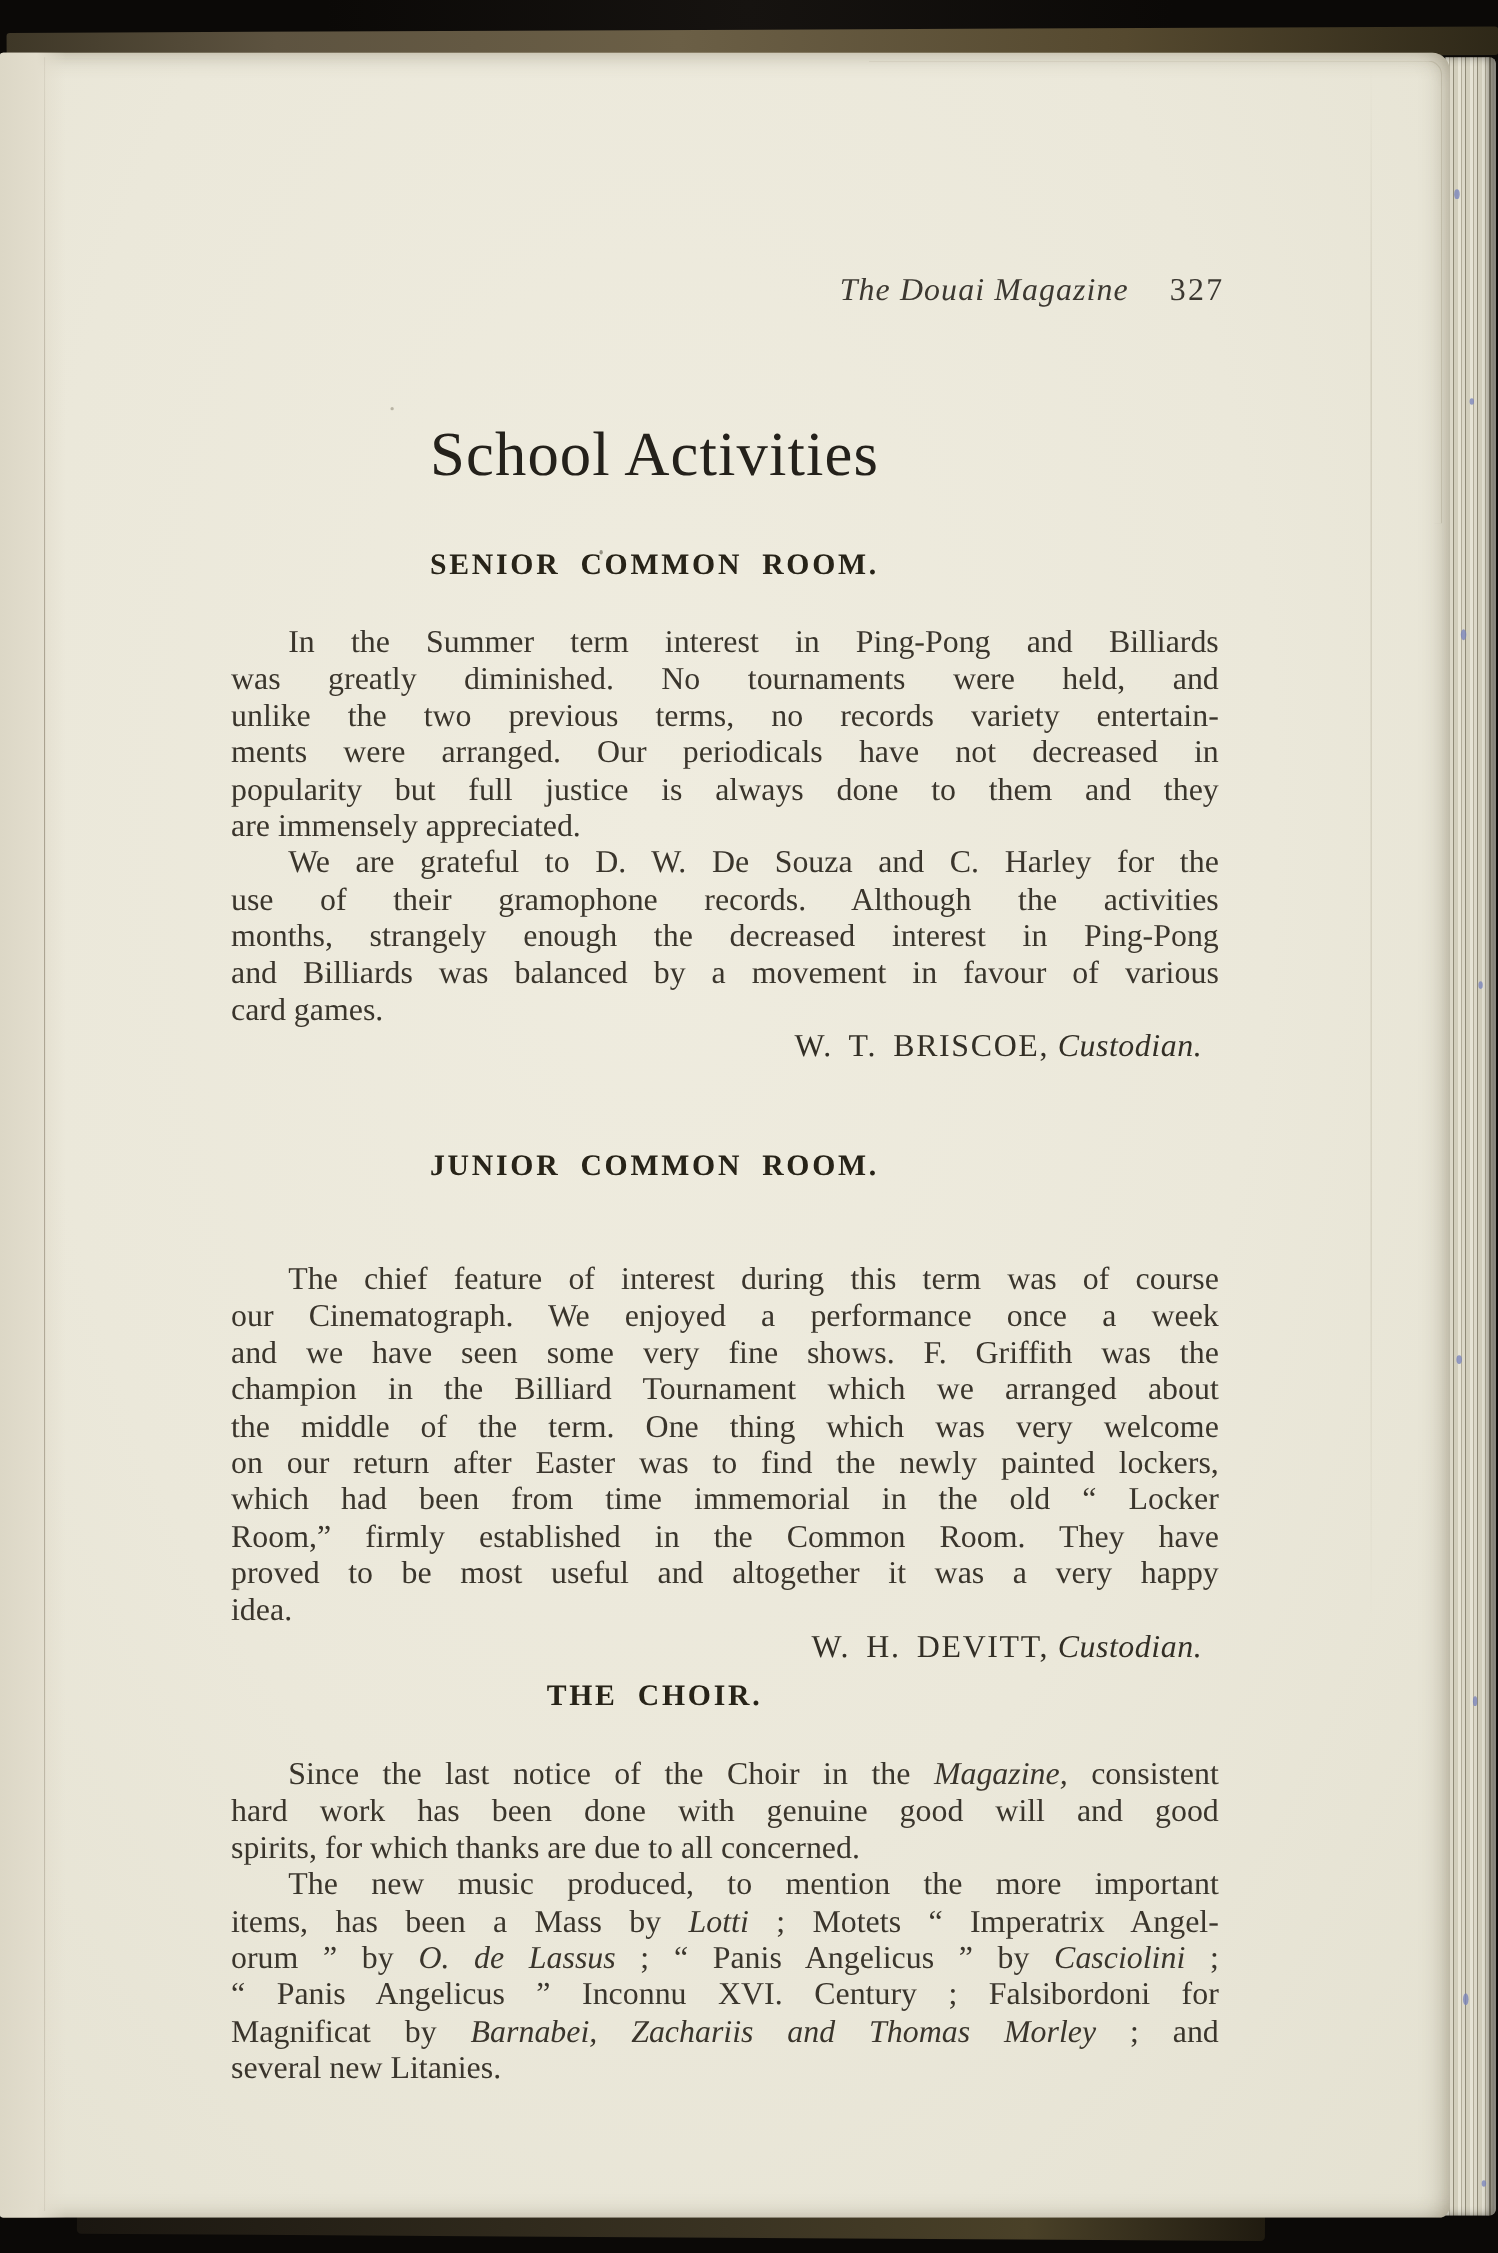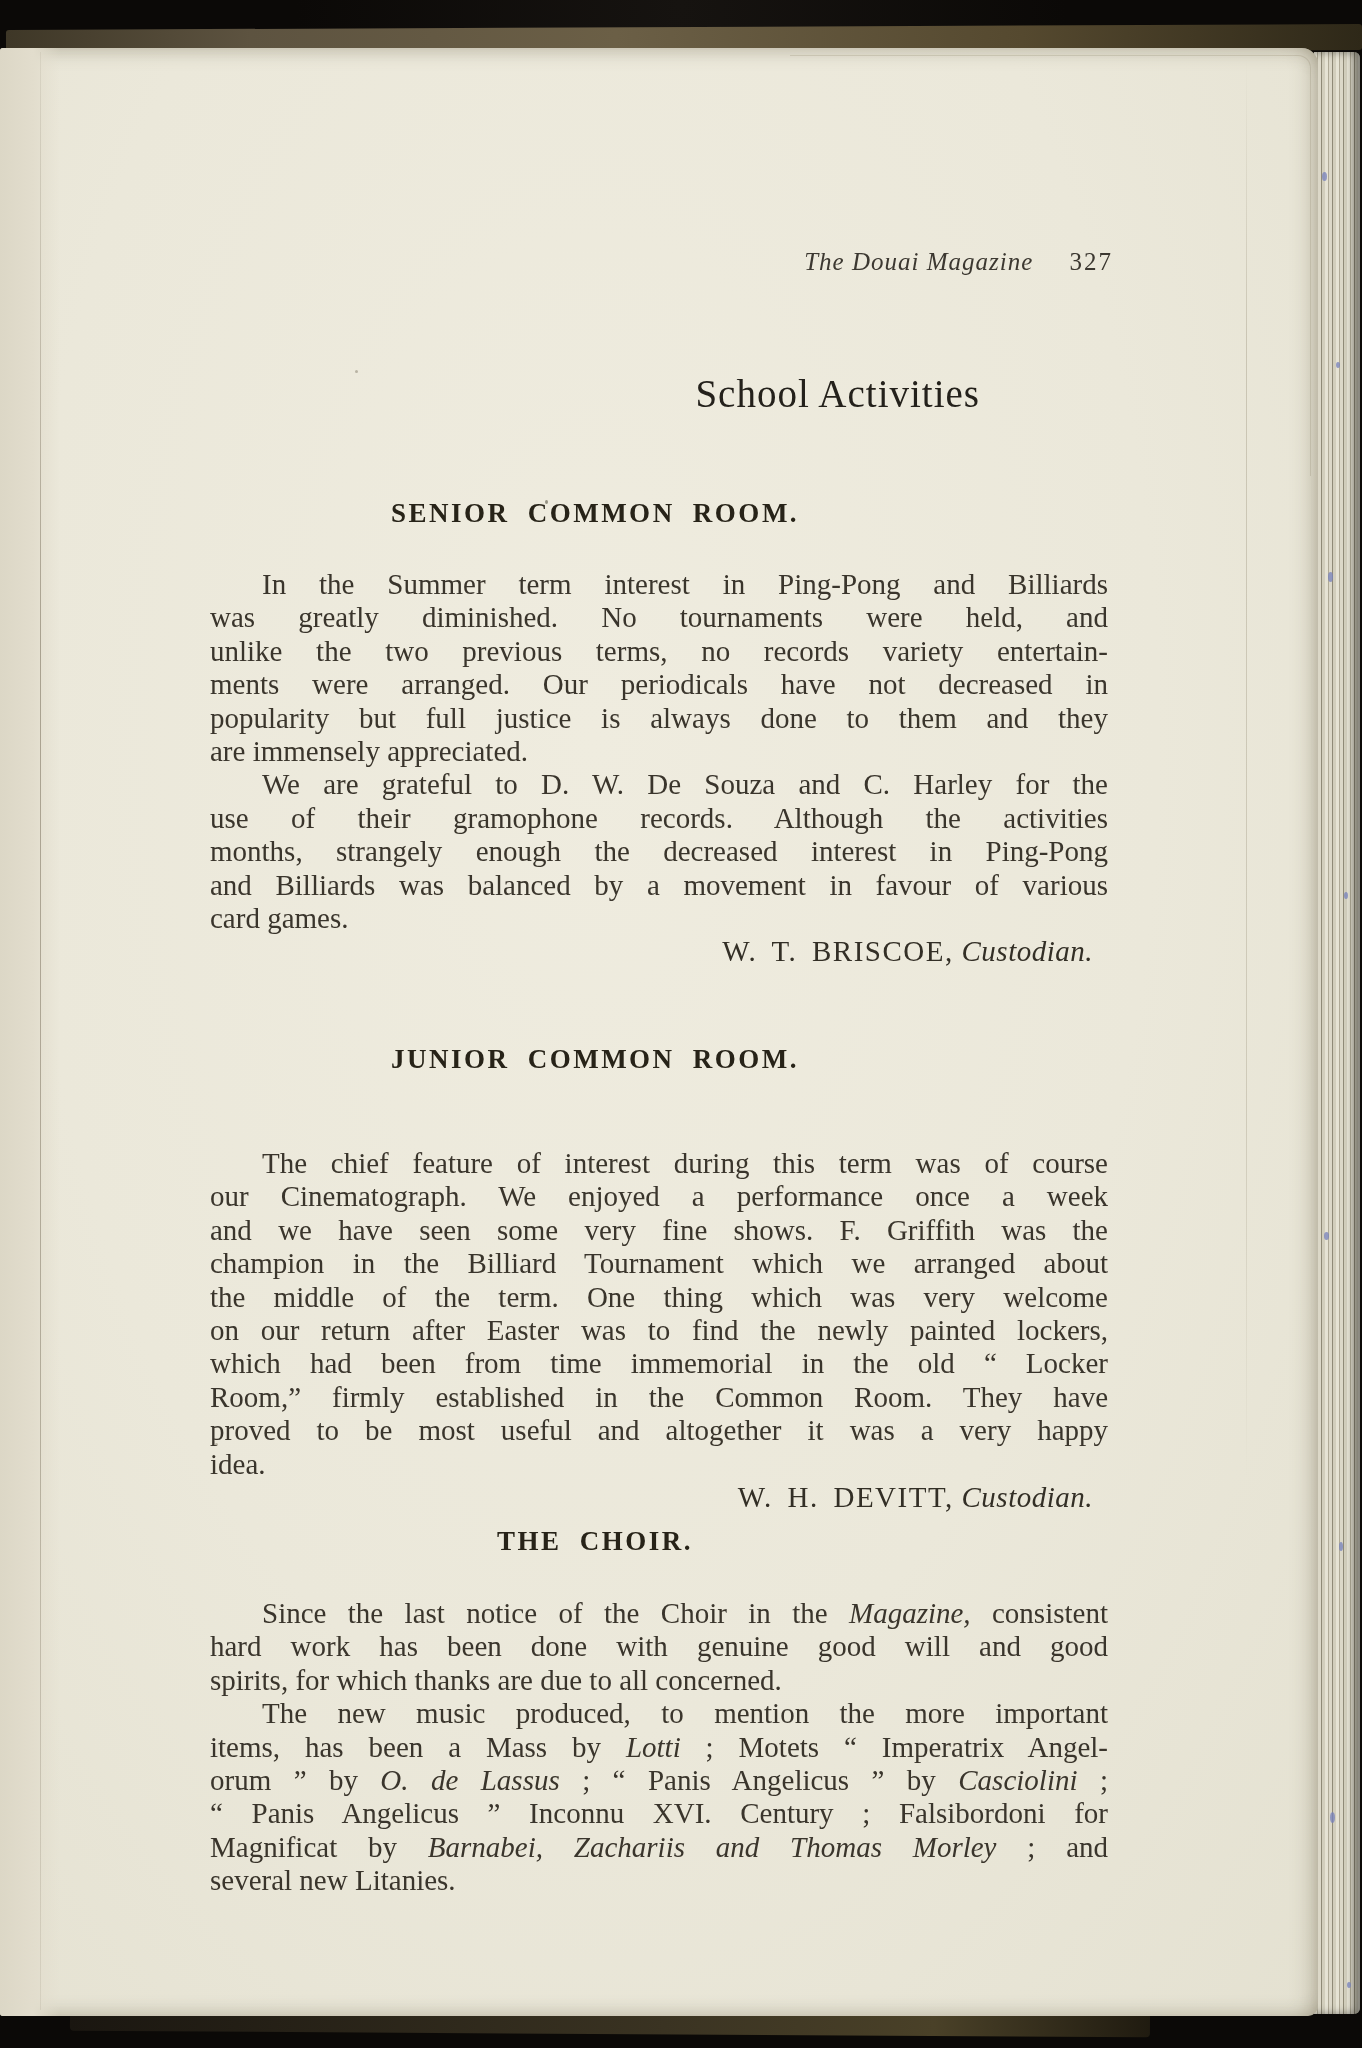--- a/index.html
+++ b/index.html
@@ -81,30 +81,30 @@
     background:linear-gradient(180deg,rgba(130,120,95,.0),rgba(130,120,95,.30) 20%,rgba(130,120,95,.25) 75%,rgba(130,120,95,0));
   }
   .fleck{position:absolute;border-radius:50%;background:rgba(90,80,60,.35);}
   .fleck.f1{left:355px;top:322px;width:3px;height:3px;}
   .fleck.f2{left:545px;top:452px;width:3px;height:4px;background:rgba(60,55,40,.5);}
   .fleck.f3{left:215px;top:1395px;width:3px;height:3px;}
 
   
   .running-header{
     position:absolute;left:210px;top:200px;width:903px;
-    text-align:right;font-size:25px;color:#3c3831;
+    text-align:right;font-size:29px;color:#3c3831;
     white-space:nowrap;
   }
   .running-header .journal{font-style:italic;letter-spacing:1px;}
   .running-header .pageno{margin-left:30px;font-style:normal;letter-spacing:2px;}
 
   .title{
-    position:absolute;left:210px;top:323px;width:770px;margin:0;
-    text-align:right;font-weight:normal;
-    font-size:39px;letter-spacing:1px;color:#24211b;
+    position:absolute;left:210px;top:333px;width:770px;margin:0;
+    text-align:center;font-weight:normal;
+    font-size:57px;letter-spacing:1px;color:#24211b;
   }
 
   .section{position:absolute;left:0;top:0;width:100%;}
   .section-heading{
     position:absolute;left:210px;width:770px;margin:0;
     text-align:center;font-size:27px;font-weight:bold;
     letter-spacing:2.5px;word-spacing:9px;color:#272318;
   }
   .section-body{
     position:absolute;left:210px;width:898px;

